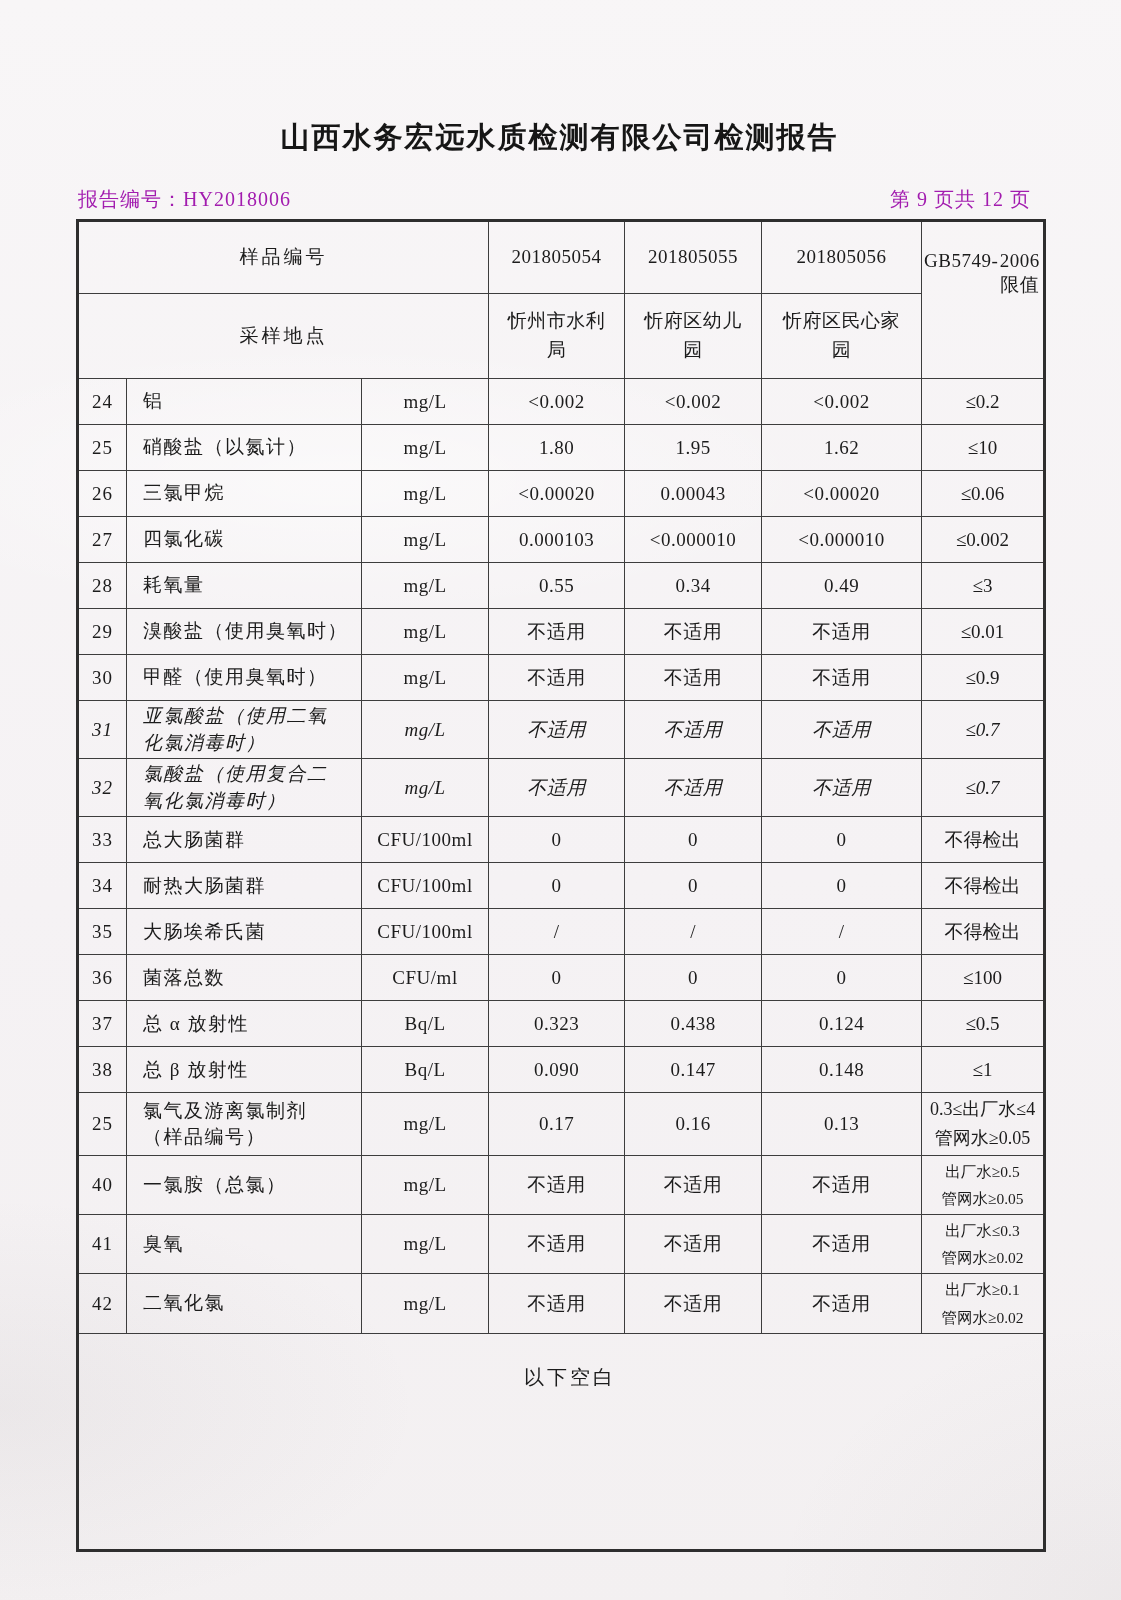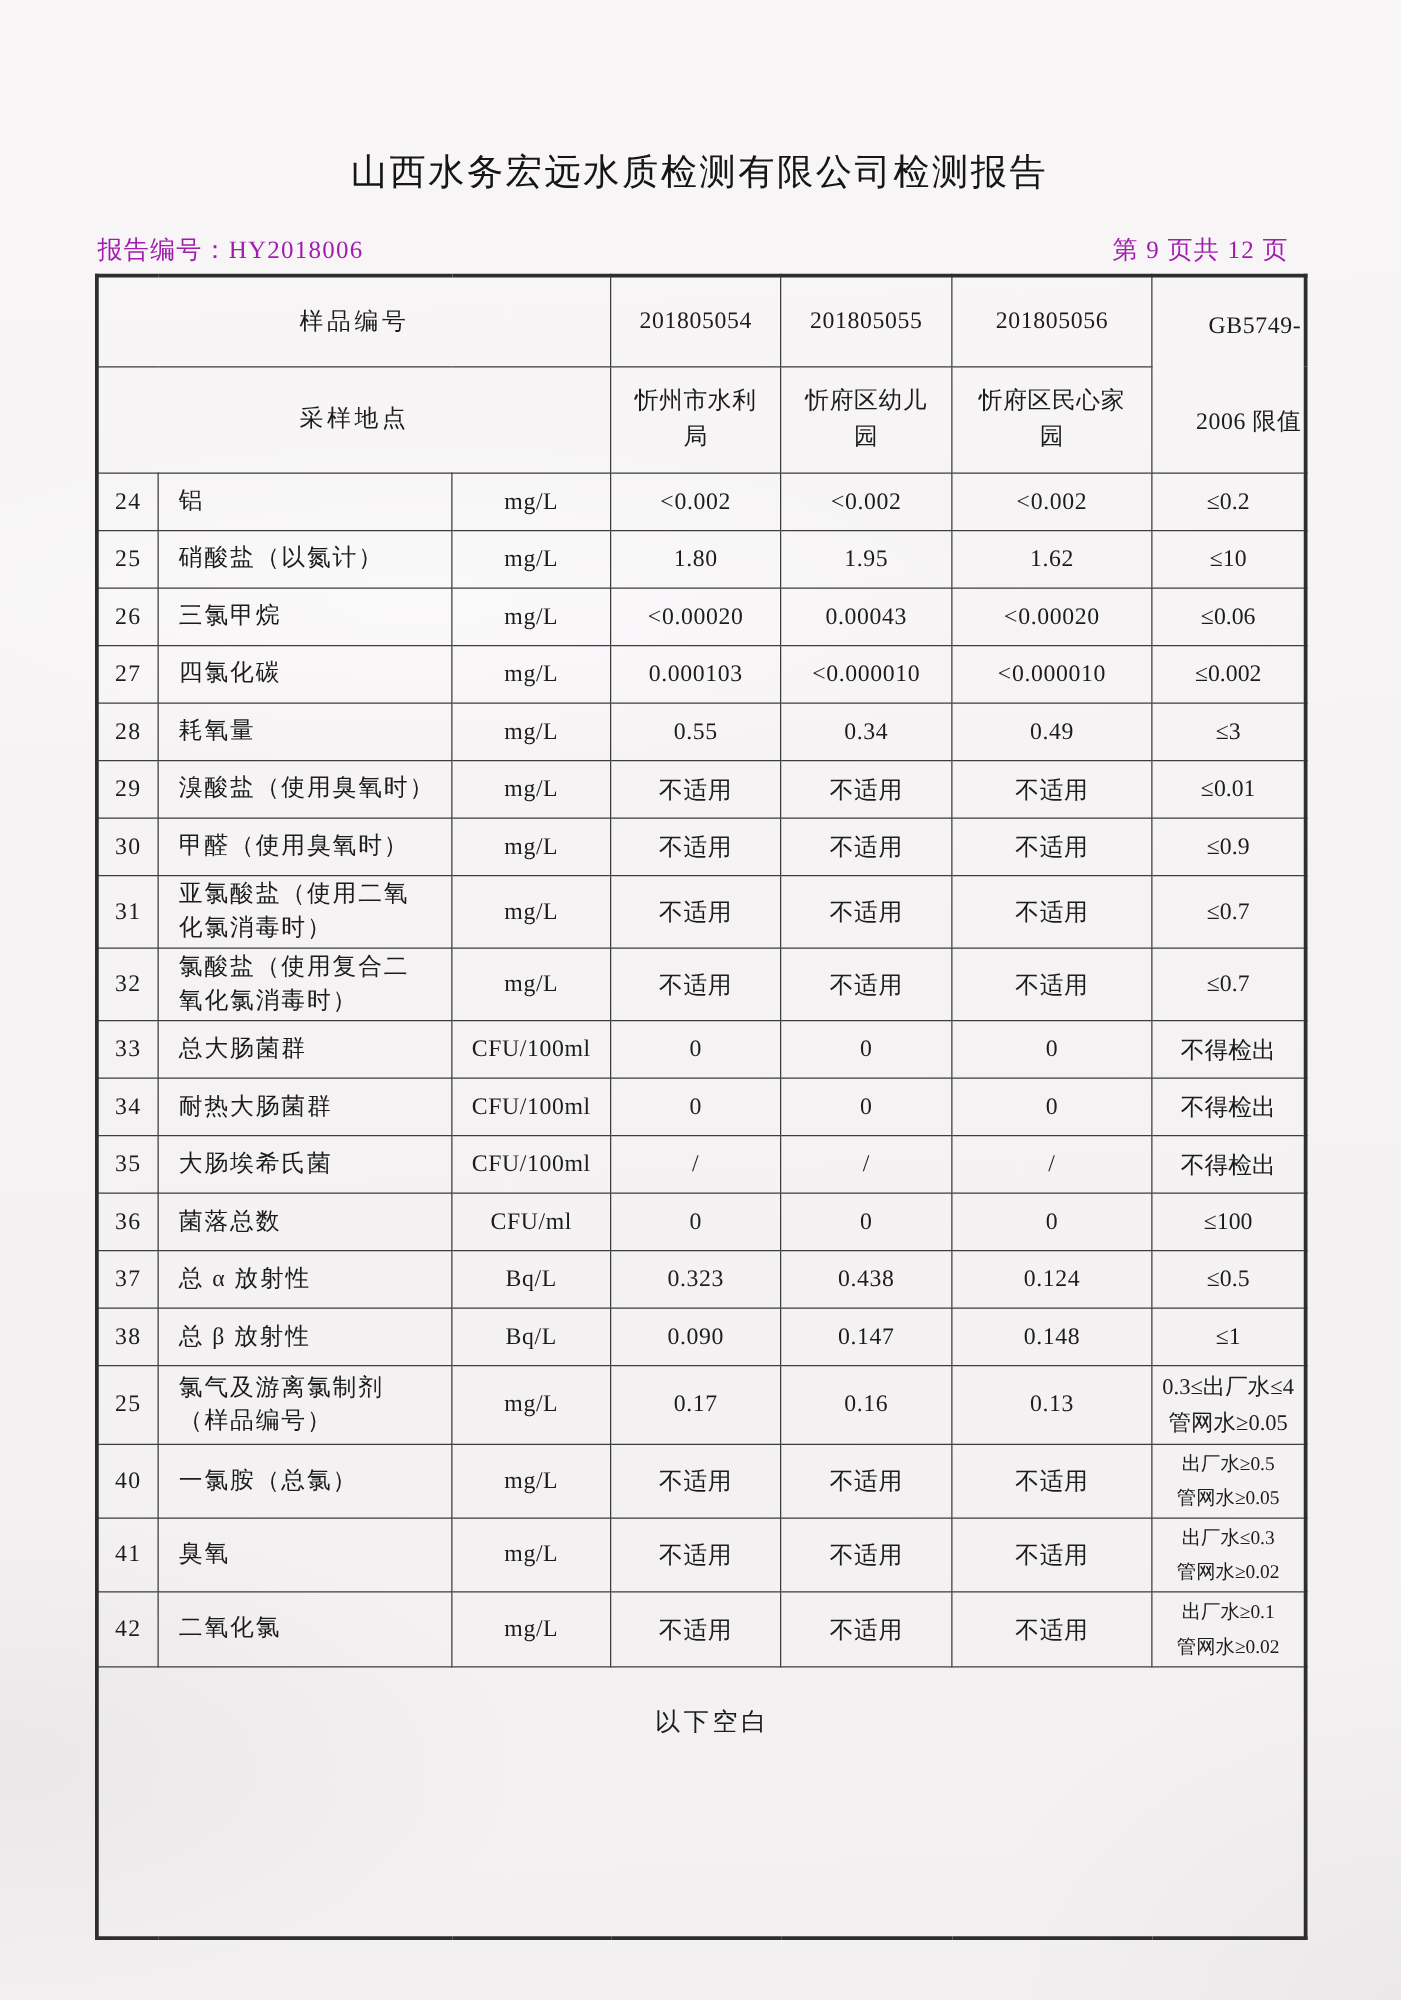--- a/index.html
+++ b/index.html
@@ -9,21 +9,21 @@
       radial-gradient(ellipse 600px 300px at 0% 88%, rgba(120,110,115,0.07), transparent 70%),
       radial-gradient(ellipse 500px 400px at 100% 100%, rgba(120,110,115,0.06), transparent 70%),
       radial-gradient(ellipse 700px 200px at 30% 30%, rgba(255,255,255,0.5), transparent 70%),
       linear-gradient(178deg,#f8f6f7 0%, #f5f2f4 55%, #f3f0f1 100%);
     font-family:"Liberation Serif","DejaVu Serif",serif;
     color:#1e1e1e;
   }
   .page{width:967px;margin:0 auto 0 76px;}
   h1.title{
     margin:118px 0 0 0;text-align:center;
-    font-size:29px;font-weight:400;letter-spacing:2px;color:#161616;
+    font-size:29px;font-weight:700;letter-spacing:2px;color:#161616;
   }
   .meta{
     display:flex;justify-content:space-between;align-items:flex-end;
     margin:28px 12px 6px 2px;font-size:20px;color:#a21caf;letter-spacing:1px;
   }
   table.report{
     border-collapse:collapse;width:967px;table-layout:fixed;
     border:3px solid #2e2e2e;
   }
   th,td{
@@ -34,25 +34,25 @@
     padding:2px 4px;
     white-space:pre-line;
     overflow:hidden;
     letter-spacing:0.5px;
   }
   thead tr.hr1 th{height:48px;}
   thead tr.hr2 th{height:58px;line-height:1.5;}
   th.merged-label{letter-spacing:3px;}
   th.limit-head{vertical-align:middle;padding:6px 2px;}
   th.limit-head .lh-wrap{
-    display:flex;flex-direction:column;justify-content:space-between;
-    height:100px;align-items:flex-end;
+    display:flex;justify-content:space-between;
+    height:100px;align-items:flex-start;
   }
   tbody tr{height:46px;}
-  tbody tr:nth-child(8),tbody tr:nth-child(9){height:58px;}
+  tbody tr:nth-child(8),tbody tr:nth-child(9){height:58px;font-style:italic;}
   tbody tr:nth-child(16){height:62px;}
   tbody tr:nth-child(17),tbody tr:nth-child(18),tbody tr:nth-child(19){height:58px;}
   td.c-no{letter-spacing:1px;margin-top:32px;}
   td.c-name{text-align:left;padding-left:16px;line-height:1.4;letter-spacing:1.5px;}
   td.c-val{letter-spacing:0.5px;}
   td.c-limit{letter-spacing:0;}
   tbody tr:nth-child(16) td.c-limit{font-size:18px;line-height:1.6;letter-spacing:0;}
   tbody tr:nth-child(17) td.c-limit,
   tbody tr:nth-child(18) td.c-limit,
   tbody tr:nth-child(19) td.c-limit{font-size:15.5px;line-height:1.75;}

